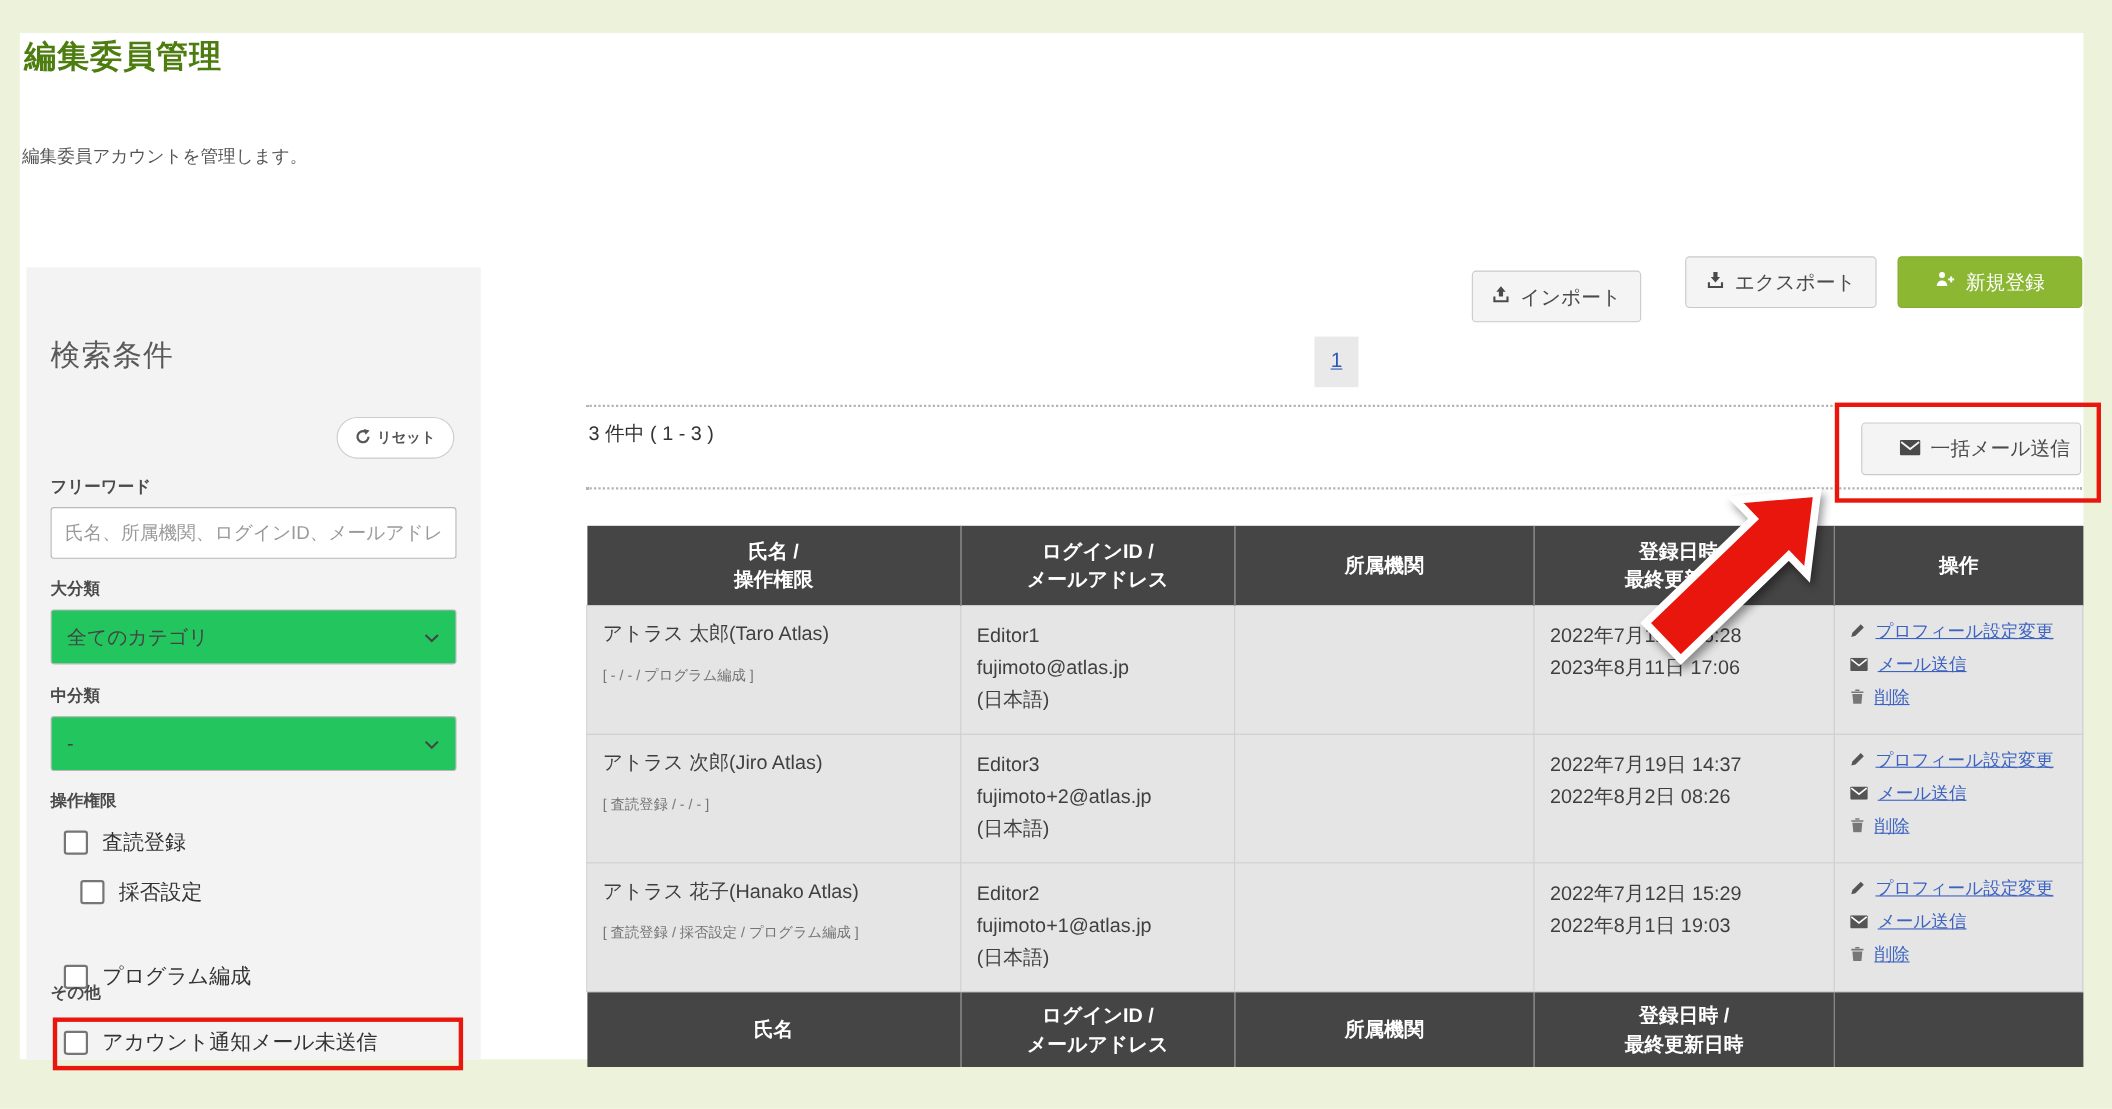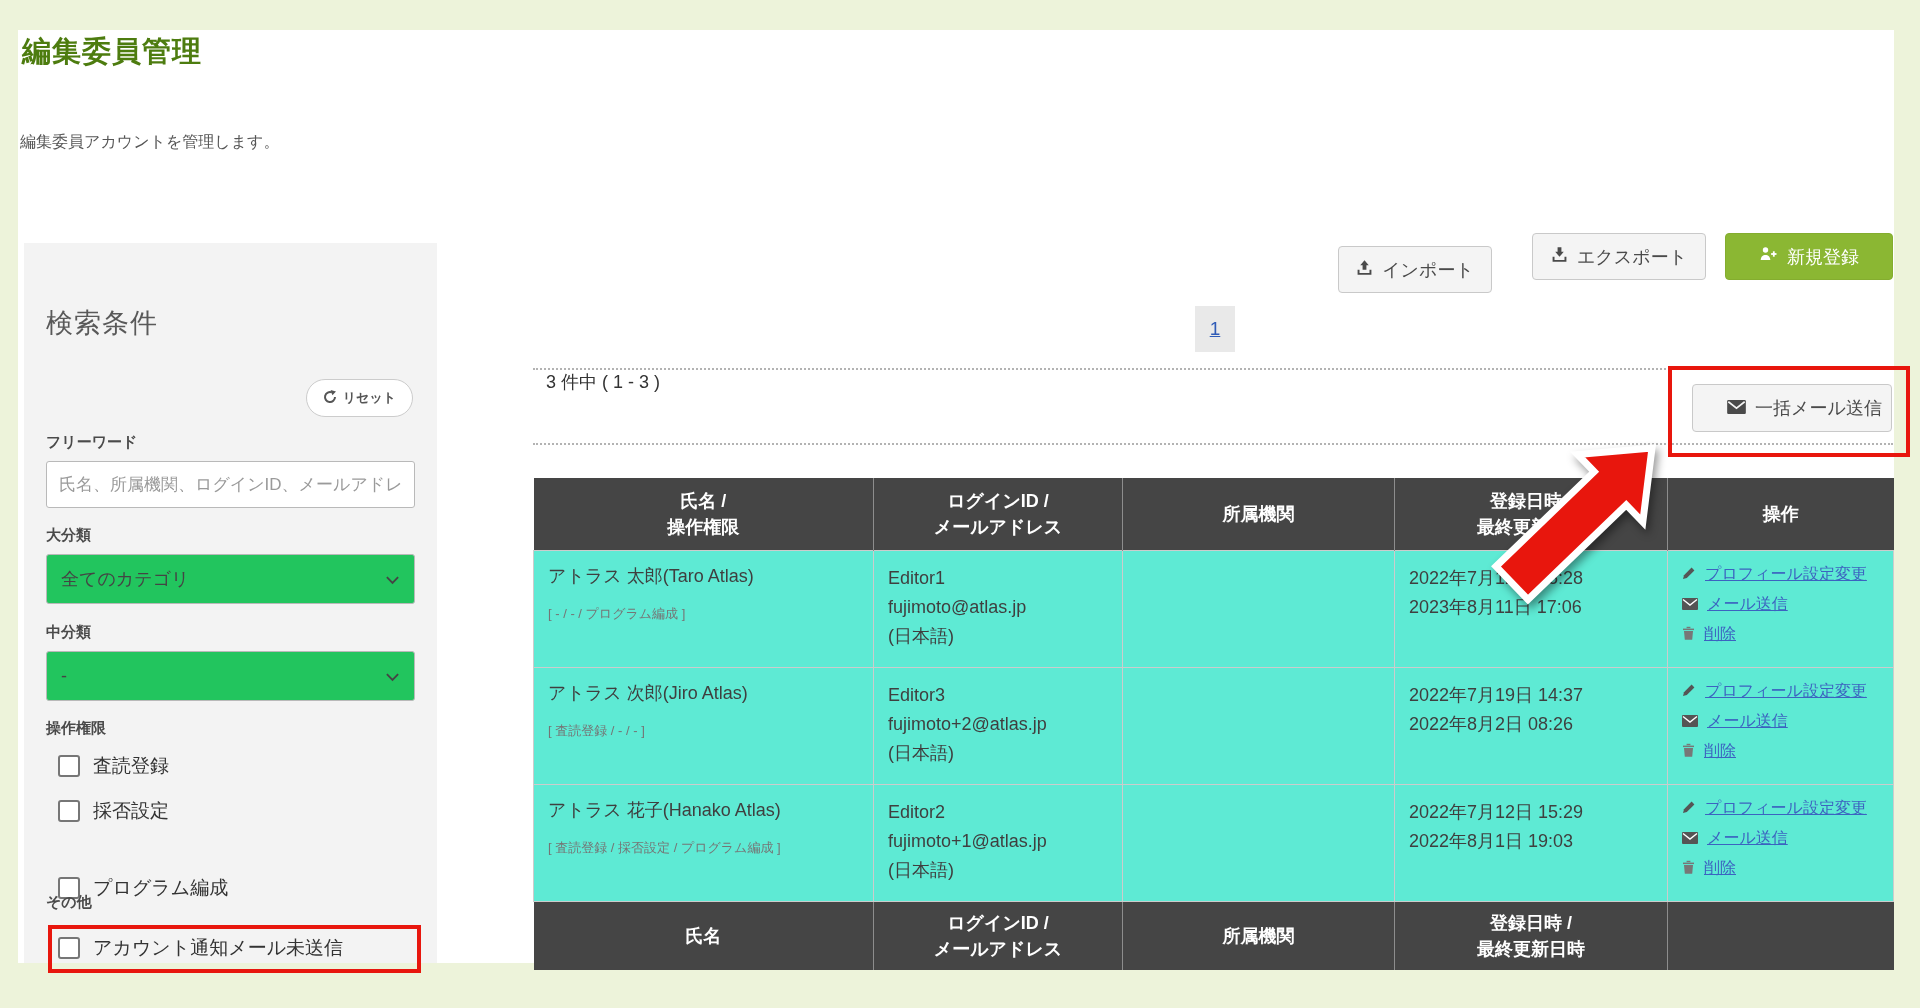--- a/index.html
+++ b/index.html
@@ -32,30 +32,30 @@
 
   
   .btn{position:absolute;height:47px;box-sizing:border-box;border:1px solid #c9c9c9;border-radius:4px;background:#f4f4f4;
     display:flex;align-items:center;justify-content:center;gap:9px;font-size:18px;color:#4a4a4a;cursor:pointer;font-family:inherit;}
   .btn-green{background:#8bb733;border-color:#84ad2f;color:#fff;}
 
   
   .pager-box{position:absolute;left:1177px;top:276px;width:40px;height:46px;background:#e9e9e9;display:flex;align-items:center;justify-content:center;}
   .pager-link{font-size:19px;color:#2f5bb7;text-decoration:underline;cursor:pointer;}
   .dotted{position:absolute;left:515px;width:1360px;height:0;border-top:2px dotted #b3b3b3;}
-  .count-text{position:absolute;left:517px;top:340px;font-size:18px;color:#333;margin-left:11px;}
+  .count-text{position:absolute;left:517px;top:352px;font-size:18px;color:#333;}
   .bulk-btn{left:1674px;top:354px;width:200px;height:48px;padding-left:31px;}
 
   
   .member-table{position:absolute;left:515px;top:448px;width:1360px;border-collapse:collapse;table-layout:fixed;}
   .member-table th{background:#454545;color:#fff;font-size:18px;font-weight:bold;text-align:center;vertical-align:middle;line-height:26px;padding:0;}
   .member-table th + th{border-left:1px solid #8d8d8d;}
   .member-table thead th{height:72px;}
   .member-table tfoot th{height:68px;}
-  .member-table td{border:1px solid #ccc;vertical-align:top;padding:13px 14px;font-size:18px;color:#3f3f3f;background:#5eead4;}
+  .member-table td{border:1px solid #ccc;vertical-align:top;padding:13px 14px;font-size:18px;color:#3f3f3f;background:#e5e5e5;}
   .hl:empty{display:none;}
   .name-main{font-size:18px;}
   .name-perm{font-size:13px;color:#757575;margin-top:17px;}
   .cell-line{line-height:29px;}
   .action-row{display:flex;align-items:center;gap:9px;margin-bottom:9px;}
   .action-link{font-size:16px;color:#3c63c0;text-decoration:underline;cursor:pointer;}
 
   
   .red-box{position:absolute;border:4px solid #e8160d;z-index:30;pointer-events:none;}
   .annotation-arrow{position:absolute;left:1460px;top:405px;z-index:40;pointer-events:none;
@@ -105,21 +105,21 @@
           </svg>
       </span>
     </div>
 
     <label class="fld-label" style="top:476px;">操作権限</label>
 
     <label class="cb-row" style="top:510px;">
       <input type="checkbox" class="cb" style="">
       <span class="cb-label">査読登録</span>
     </label>
-    <label class="cb-row" style="top:555px;">
+    <label class="cb-row" style="top:555px;margin-left:15px;">
       <input type="checkbox" class="cb" style="">
       <span class="cb-label">採否設定</span>
     </label>
     <label class="cb-row" style="top:632px;">
       <input type="checkbox" class="cb" style="">
       <span class="cb-label">プログラム編成</span>
     </label>
 
     <label class="fld-label" style="top:650px;">その他</label>
 

